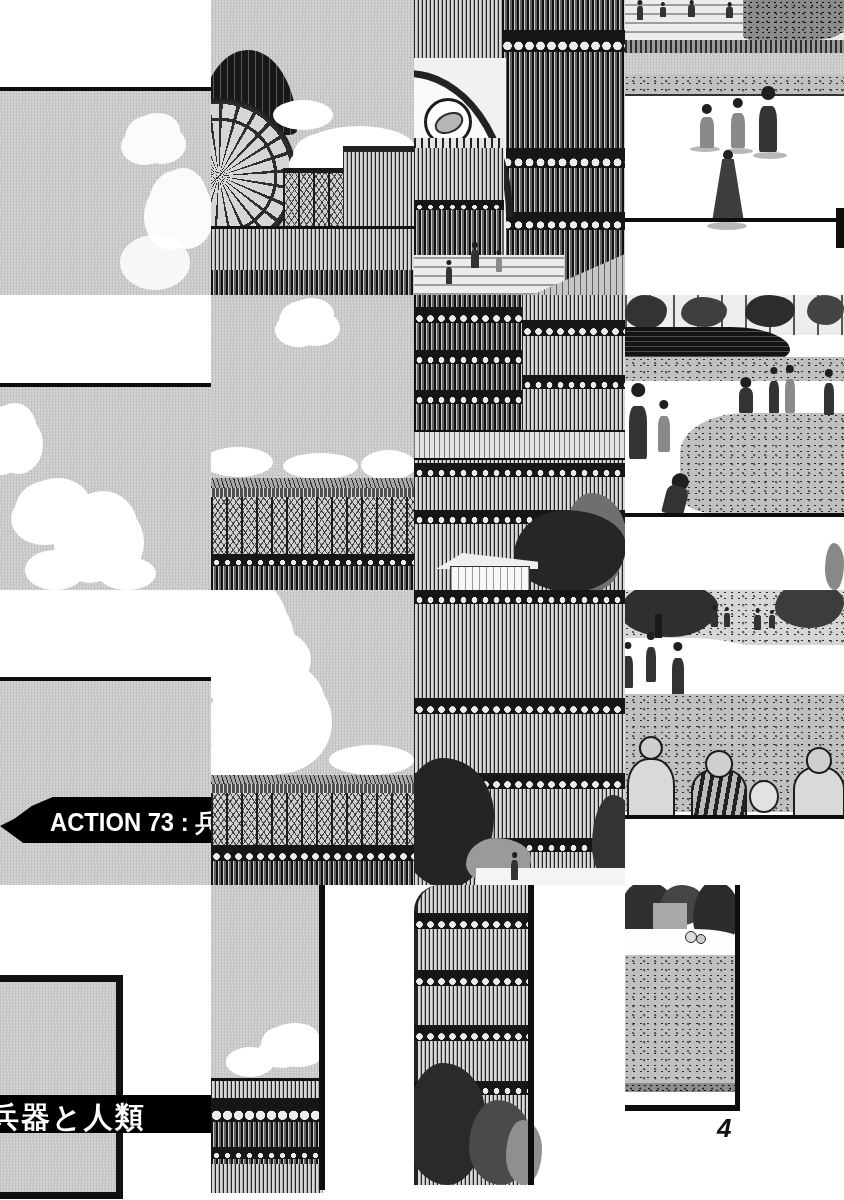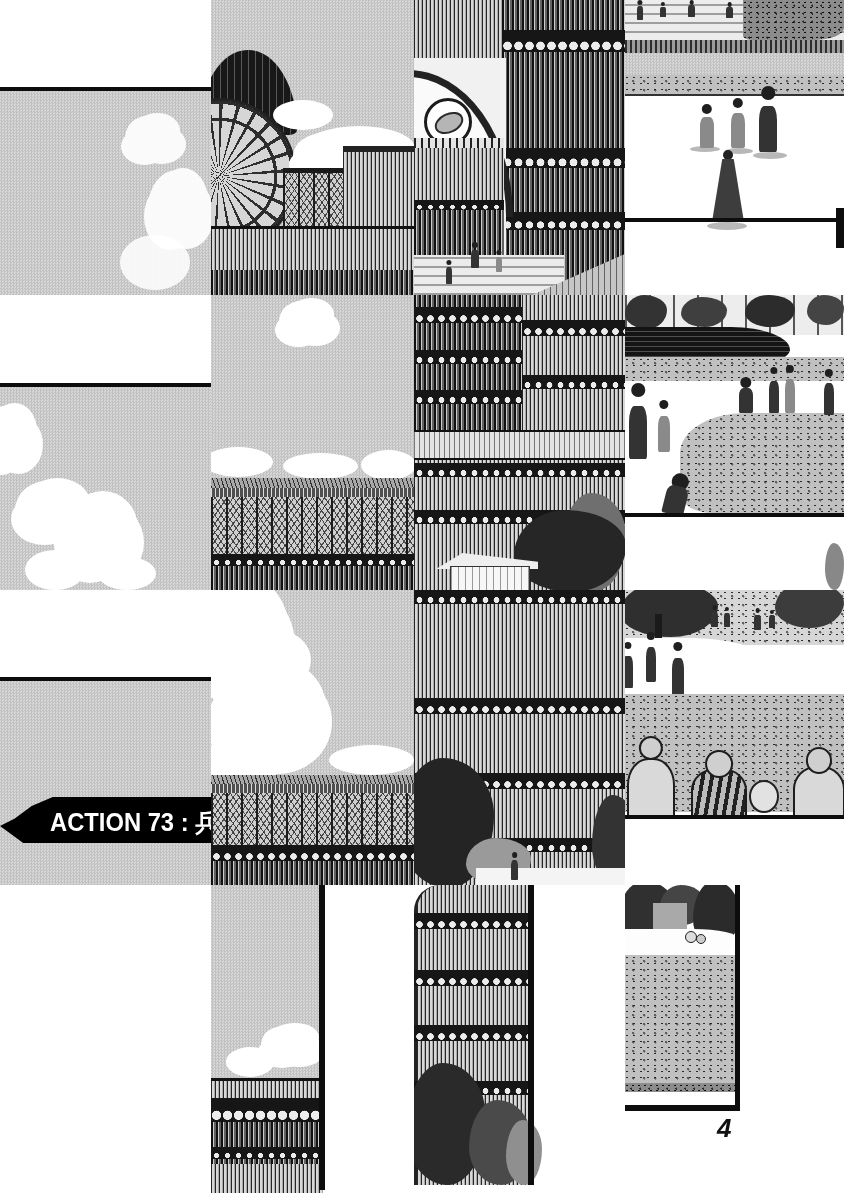--- a/index.html
+++ b/index.html
@@ -215,20 +215,26 @@
     <div class="pp" style="left:44px;top:52px;width:18px;height:54px"></div>
     <div class="pp" style="left:-4px;top:52px;width:14px;height:46px"></div>
     <div class="abs st" style="left:0;top:104px;width:219px;height:118px"></div>
     <div class="bust" style="left:2px;top:168px;width:44px;height:57px"></div>
     <div class="bust" style="left:66px;top:178px;width:52px;height:47px;background:repeating-linear-gradient(100deg,#222 0 4px,#bbb 4px 9px)"></div>
     <div class="abs" style="left:124px;top:190px;width:26px;height:29px;border-radius:50%;background:#e2e2e2;border:2px solid #222"></div>
     <div class="bust" style="left:168px;top:176px;width:48px;height:49px"></div>
     <div class="abs ln" style="left:0;top:225px;width:219px;height:4px"></div>
   </div>
 
+  <div class="tile" style="left:0;top:885px;width:211px;height:315px" title="panel corner with halftone fill and black subtitle band">
+    <div class="abs ht" style="left:-10px;top:90px;width:126px;height:210px;border:7px solid #101010;border-left:none"></div>
+    <div class="abs banner-black" style="left:0;top:210px;width:211px;height:38px">
+      <div class="banner-text abs" style="left:-10px;top:3px;font-size:29px;letter-spacing:2px">兵器と人類</div>
+    </div>
+  </div>
 
   <div class="tile" style="left:211px;top:885px;width:203px;height:315px" title="narrow sky column with clouds over ornate facade, panel border">
     <div class="abs ht" style="left:0;top:0;width:110px;height:195px"></div>
     <div class="cl fz" style="left:50px;top:140px;width:58px;height:38px"></div>
     <div class="cl" style="left:15px;top:162px;width:48px;height:30px"></div>
     <div class="abs vs" style="left:0;top:193px;width:112px;height:112px;border-top:3px solid #111"></div>
     <div class="abs ab" style="left:0;top:213px;width:112px;height:24px"></div>
     <div class="abs vsd" style="left:0;top:237px;width:112px;height:42px"></div>
     <div class="abs ab" style="left:0;top:262px;width:112px;height:12px"></div>
     <div class="abs ln" style="left:108px;top:0;width:6px;height:305px"></div>

